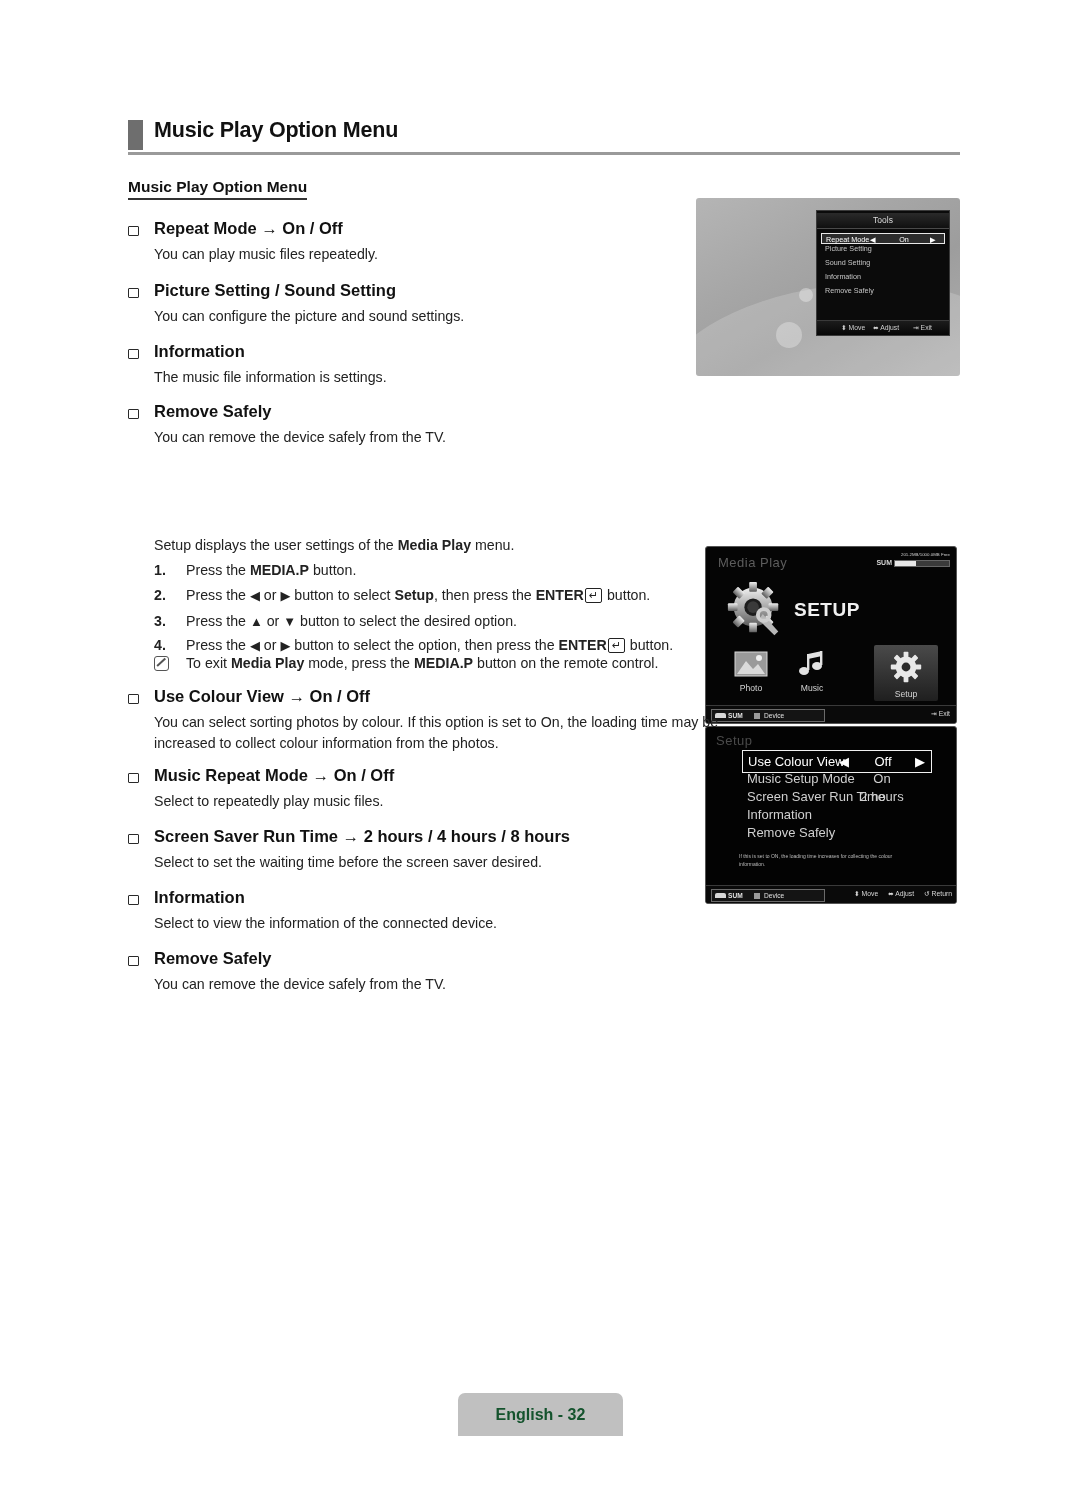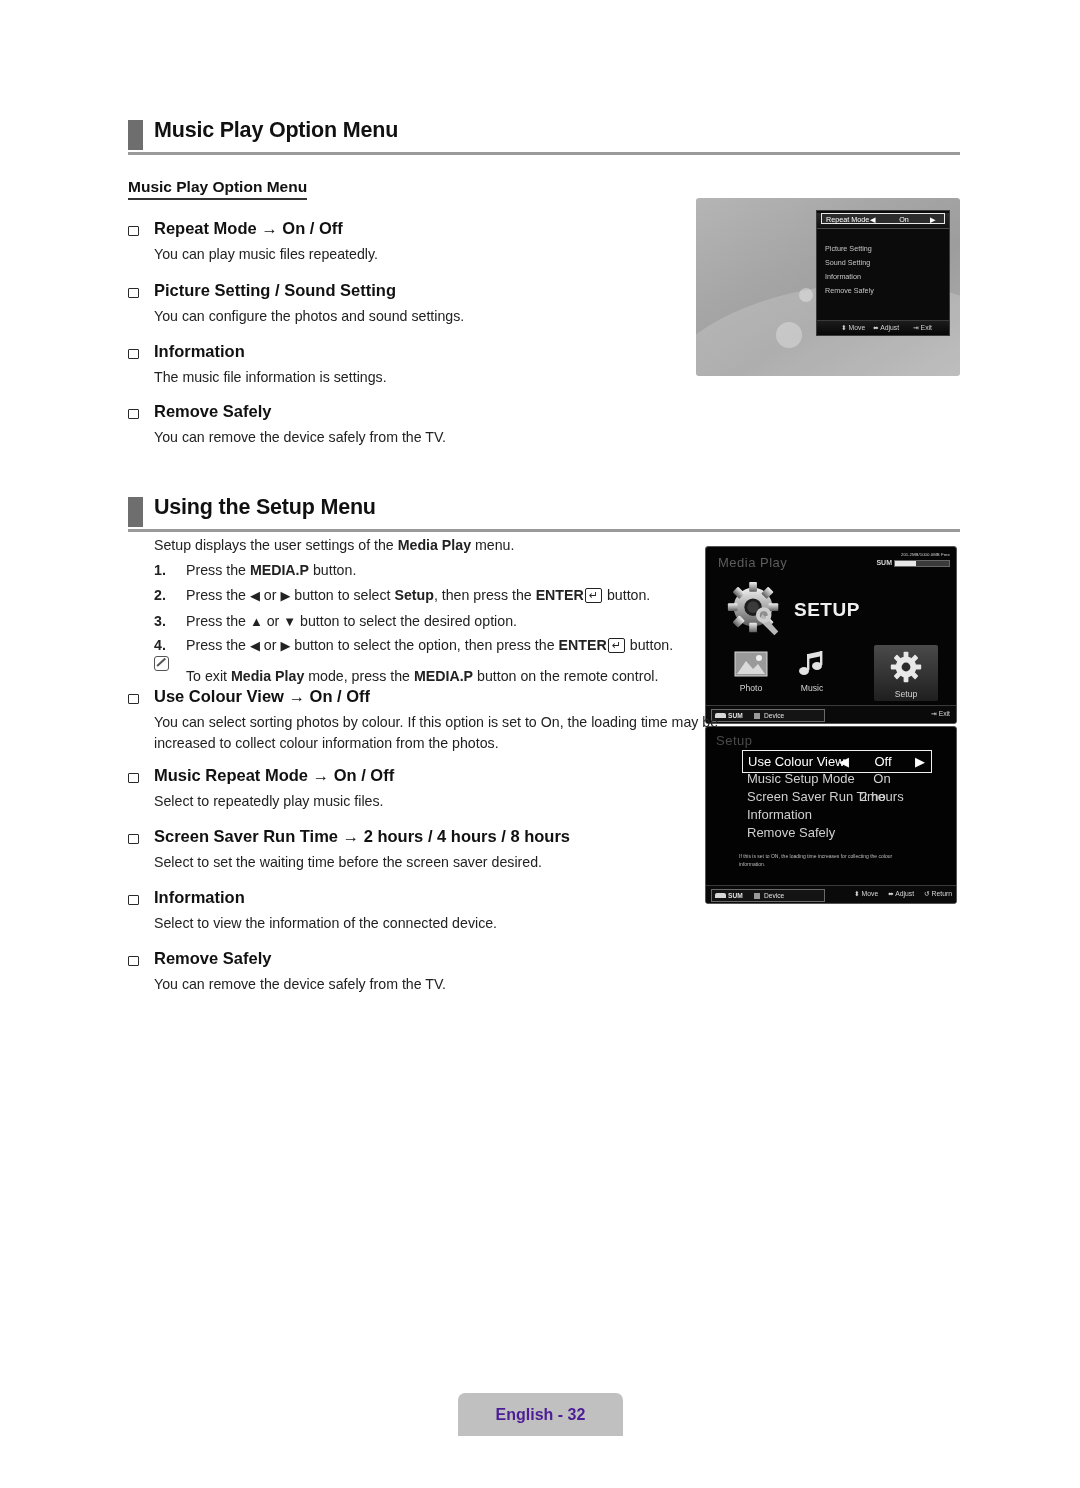--- a/index.html
+++ b/index.html
@@ -140,21 +140,21 @@
   .note {
     position: absolute;
     left: 154px;
     font-size: 14.2px;
     color: #222;
     white-space: nowrap;
   }
   .note .ntxt {
     position: absolute;
     left: 32px;
-    top: 13px;
+    top: 0;
     white-space: nowrap;
   }
   b { font-weight: bold; }
 
   
   .keyico {
     display: inline-block;
     border: 1.4px solid #222;
     border-radius: 2px;
     padding: 0px 3px 0px 3px;
@@ -436,21 +436,21 @@
     left: 458px;
     top: 1393px;
     width: 165px;
     height: 43px;
     background: #c0c0c0;
     border-radius: 7px 7px 0 0;
     text-align: center;
     line-height: 43px;
     font-size: 16px;
     font-weight: bold;
-    color: #4c1d95;
+    color: #14532d;
   }
 </style>
 </head>
 <body>
 
 <div class="page">
 
   <div class="sec-head" style="top:118px;">
     <div class="blk"></div>
     <div class="htxt">Music Play Option Menu</div>
@@ -461,21 +461,21 @@
 
   <div class="bullet" style="top:222px;">
     <div class="box"></div>
     <div class="btitle">Repeat Mode → On / Off</div>
     <div class="bdesc">You can play music files repeatedly.</div>
   </div>
 
   <div class="bullet" style="top:284px;">
     <div class="box"></div>
     <div class="btitle">Picture Setting / Sound Setting</div>
-    <div class="bdesc">You can configure the photos and sound settings.</div>
+    <div class="bdesc">You can configure the picture and sound settings.</div>
   </div>
 
   <div class="bullet" style="top:345px;">
     <div class="box"></div>
     <div class="btitle">Information</div>
     <div class="bdesc">The music file information is settings.</div>
   </div>
 
   <div class="bullet" style="top:405px;">
     <div class="box"></div>
@@ -484,21 +484,21 @@
   </div>
 
   <div class="shot tools-shot">
     <div class="swirl"></div>
     <div class="swirl2"></div>
     <div class="swirl3"></div>
 
     <div class="tools-panel">
       <div class="ttl">Tools</div>
 
-      <div class="row sel" style="top:2px;">
+      <div class="row sel" style="top:22px;">
         <span class="lbl">Repeat Mode</span>
         <span class="la">◀</span>
         <span class="val">On</span>
         <span class="ra">▶</span>
       </div>
       <div class="row" style="top:32px;">
         <span class="lbl">Picture Setting</span>
       </div>
       <div class="row" style="top:46px;text-decoration:underline;">
         <span class="lbl">Sound Setting</span>
@@ -520,25 +520,20 @@
           <span>Adjust</span>
         </span>
         <span class="fitem" style="left:96px;">
           <span>⇥</span>
           <span>Exit</span>
         </span>
       </div>
     </div>
   </div>
 
-  <div class="sec-head" style="top:495px;">
-    <div class="blk"></div>
-    <div class="htxt">Using the Setup Menu</div>
-    <div class="rule"></div>
-  </div>
 
   <div class="intro" style="top:537px;">
     <span>Setup displays the user settings of the </span><b>Media Play</b><span> menu.</span>
   </div>
 
   <div class="step" style="top:562px;">
     <span class="num">1.</span>
     <span class="stxt">Press the <b>MEDIA.P</b> button.</span>
   </div>
 

